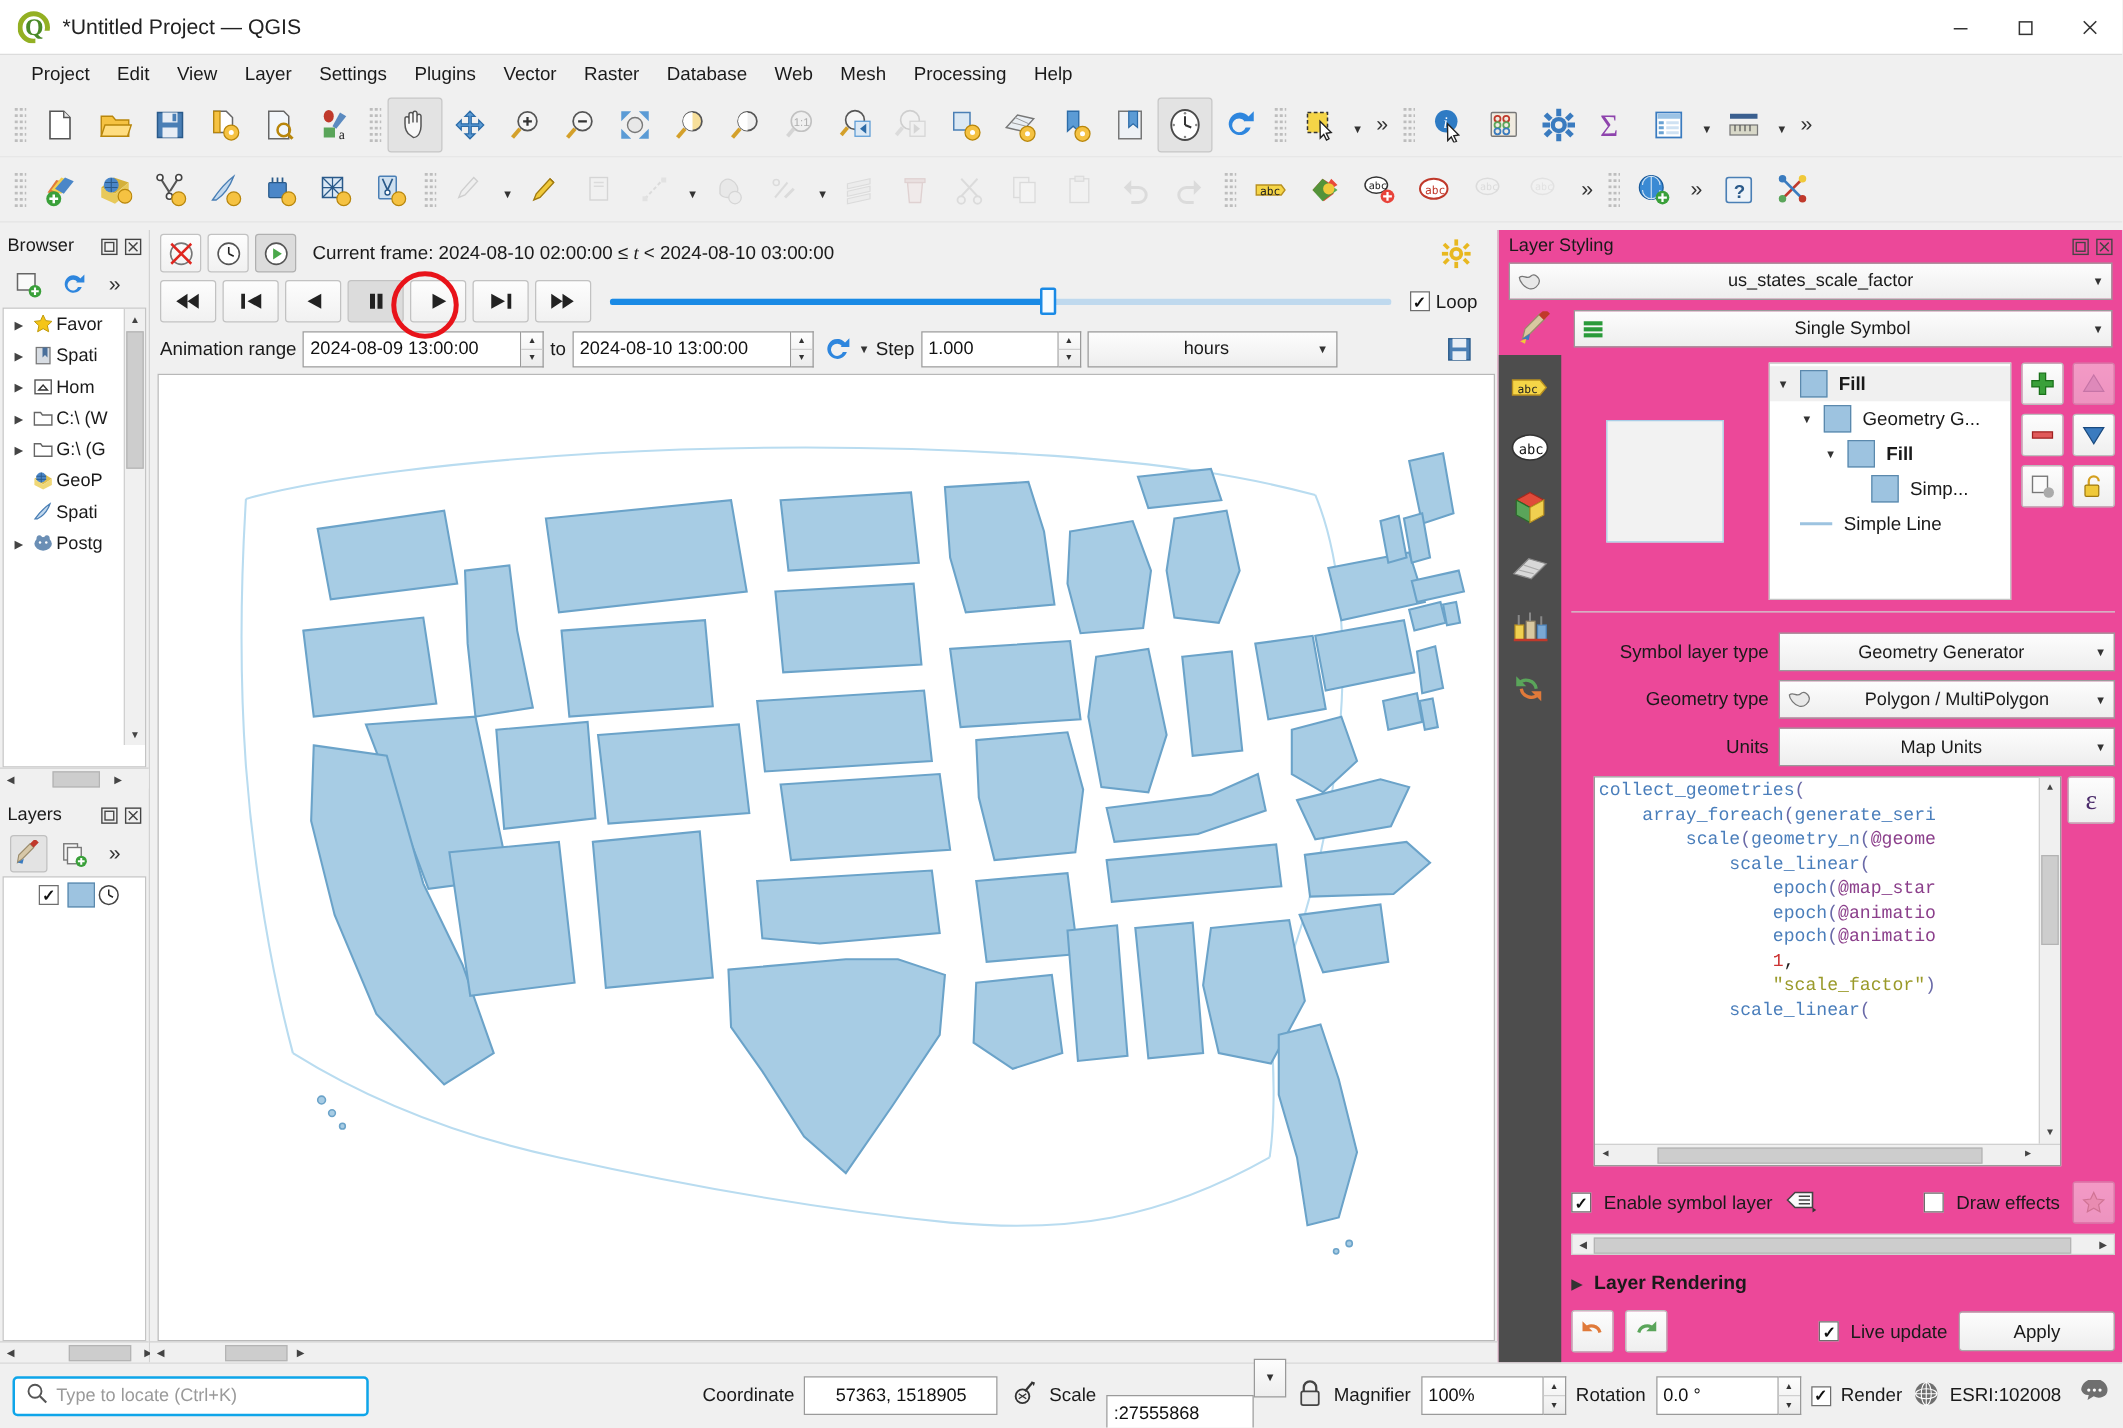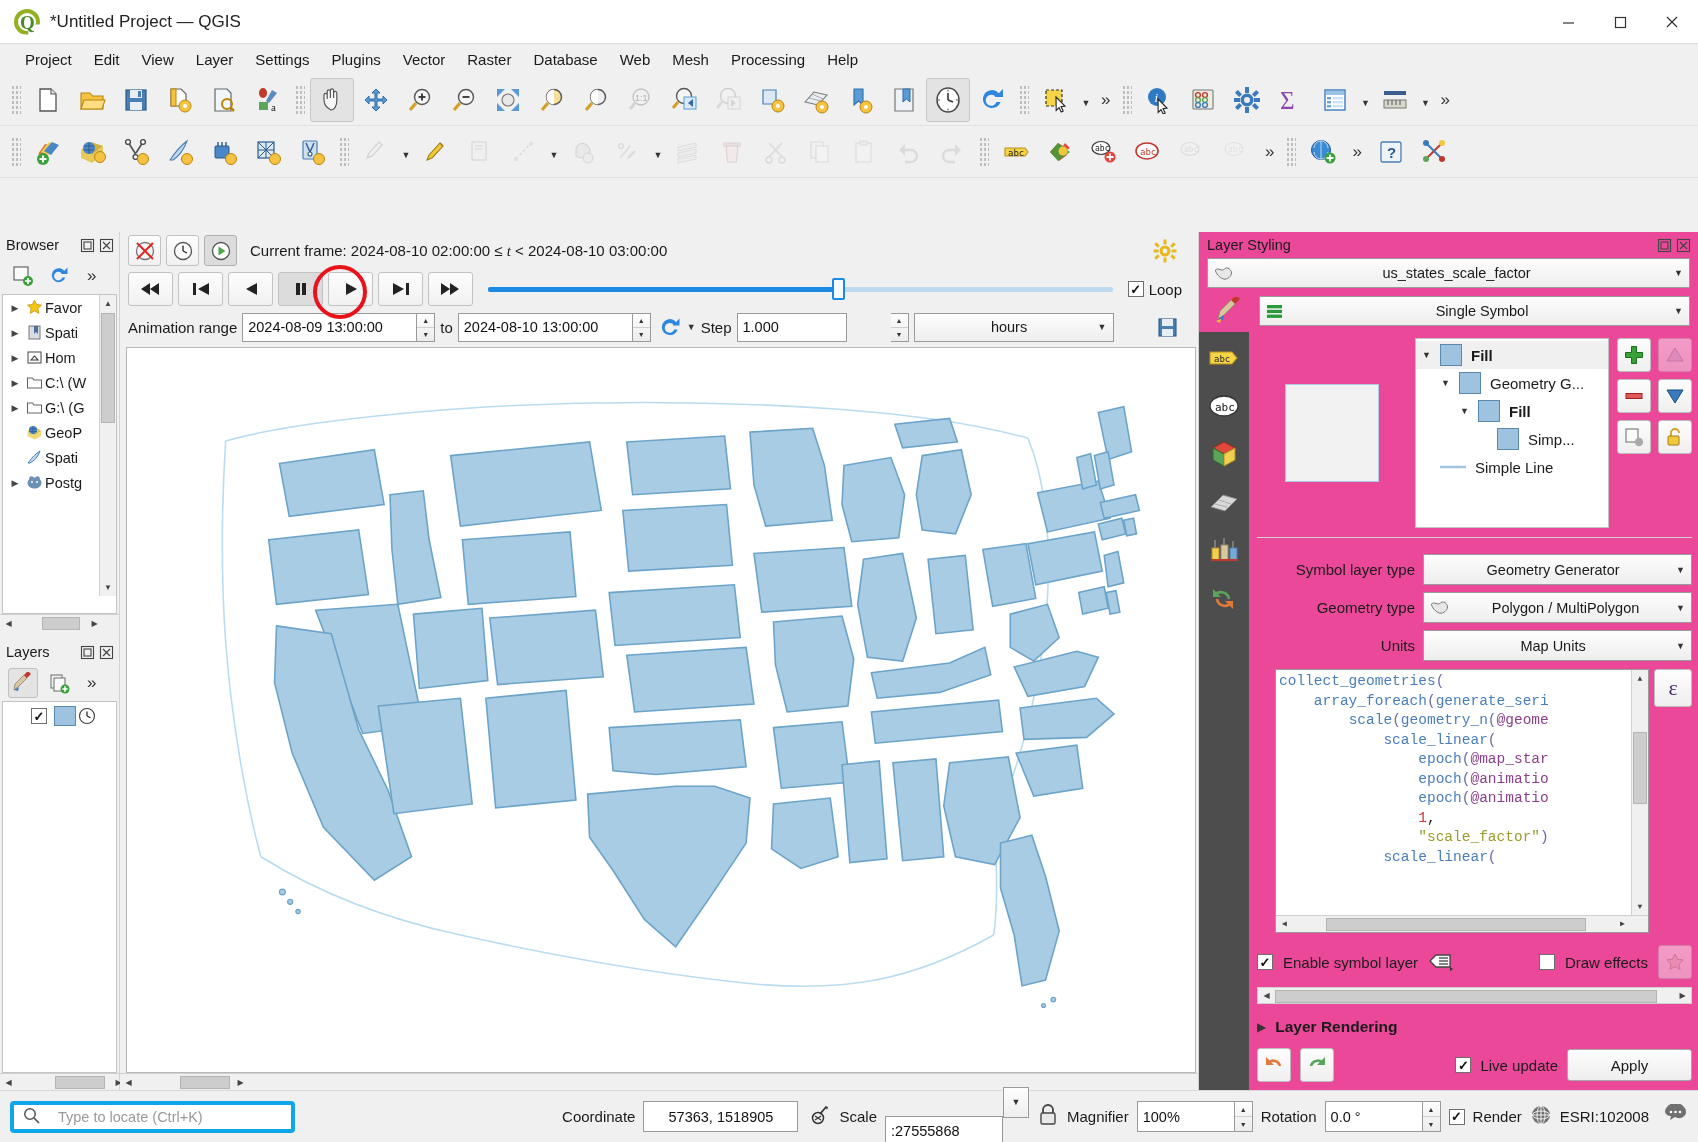--- a/index.html
+++ b/index.html
@@ -44,21 +44,21 @@
   .tbtn{ width:44px;height:44px; display:flex;align-items:center;justify-content:center;
     border:1px solid transparent; border-radius:3px; position:relative; cursor:default;}
   .tbtn.active{ background:#e3e3e3; border-color:#c6c6c6;}
   .tbtn.dis{ opacity:.38;}
   .tbtn svg{ display:block;}
   .chev{ font-size:17px;color:#333;padding:0 7px;cursor:default;}
   .tb-arrow{ width:16px;height:44px;display:flex;align-items:flex-end;justify-content:center;
      padding-bottom:14px;font-size:9px;color:#333;}
 
   
-  .main{ position:absolute; left:0; top:184px; right:0; bottom:52px; display:flex;margin-top:48px; }
+  .main{ position:absolute; left:0; top:184px; right:0; bottom:52px; display:flex; }
 
   
   .leftdock{ width:120px; background:#f0f0f0; display:flex; flex-direction:column;
     border-right:1px solid #d2d2d2;}
   .dock-title{ height:26px; display:flex; align-items:center; padding:0 4px 0 6px;
      font-size:14.5px; color:#1a1a1a;}
   .dock-title .t{flex:1;}
   .dock-ico{ width:17px;height:17px;margin-left:2px;display:flex;align-items:center;justify-content:center;
      cursor:default;}
   .dock-tb{ height:36px; display:flex; align-items:center; padding-left:8px; gap:6px;}
@@ -142,22 +142,22 @@
      background:linear-gradient(#fdfdfd,#efefef);border:1px solid #bdbdbd;border-radius:3px;
      font-family:"Liberation Serif",serif;font-size:22px;color:#4a2a6a;cursor:default;}
   .sep{height:1px;background:#d0d0d0;margin:9px 0;}
   .btn{ height:32px;min-width:90px;display:flex;align-items:center;justify-content:center;
      background:linear-gradient(#fdfdfd,#eeeeee);border:1px solid #a8a8a8;border-radius:3px;
      font-size:15px;cursor:default;padding:0 14px;}
 
   
   .statusbar{ position:absolute;left:0;right:0;bottom:0;height:52px;background:#f0f0f0;
      border-top:1px solid #d8d8d8; display:flex; align-items:center; padding:0 10px; gap:8px;}
-  .locate{ width:285px;height:32px;background:#fff;border:4px solid #0ea5e9;border-radius:4px;
-     display:flex;align-items:center;padding:0 9px;gap:18px;}
+  .locate{ width:285px;height:32px;background:#fff;border:2px solid #0ea5e9;border-radius:4px;
+     display:flex;align-items:center;padding:0 9px;gap:7px;}
   .locate .ph{color:#9a9a9a;font-size:14.5px;}
 </style>
 </head>
 <body>
 
 <div class="titlebar">
   <div class="qgis-logo">
     <div class="ring"></div>
       <div class="q">Q</div>
   </div>
@@ -946,21 +946,21 @@
           </div>
       </div>
       <span class="sbtn">
         <svg width="23" height="23" viewBox="0 0 23 23">
             <path d="M18 7.5a8 8 0 10.5 6h-3.2a4.9 4.9 0 11-.6-4.5z" fill="#2e86de"></path>
             <path d="M20.5 2.5v7h-7z" fill="#2e86de"></path>
           </svg>
         </span>
       <span style="font-size:9px;color:#333;margin-left:-4px;">▼</span>
       <span class="lbl">Step</span>
-      <div style="display:flex;gap:44px;">
+      <div style="display:flex;">
         <div class="field" style="width:110px;">1.000</div>
         <div class="spin">
             <div>▲</div>
             <div>▼</div>
           </div>
       </div>
       <div class="combo" style="width:200px;">
         <span class="cv">hours</span>
         <span class="ca">▼</span>
       </div>

